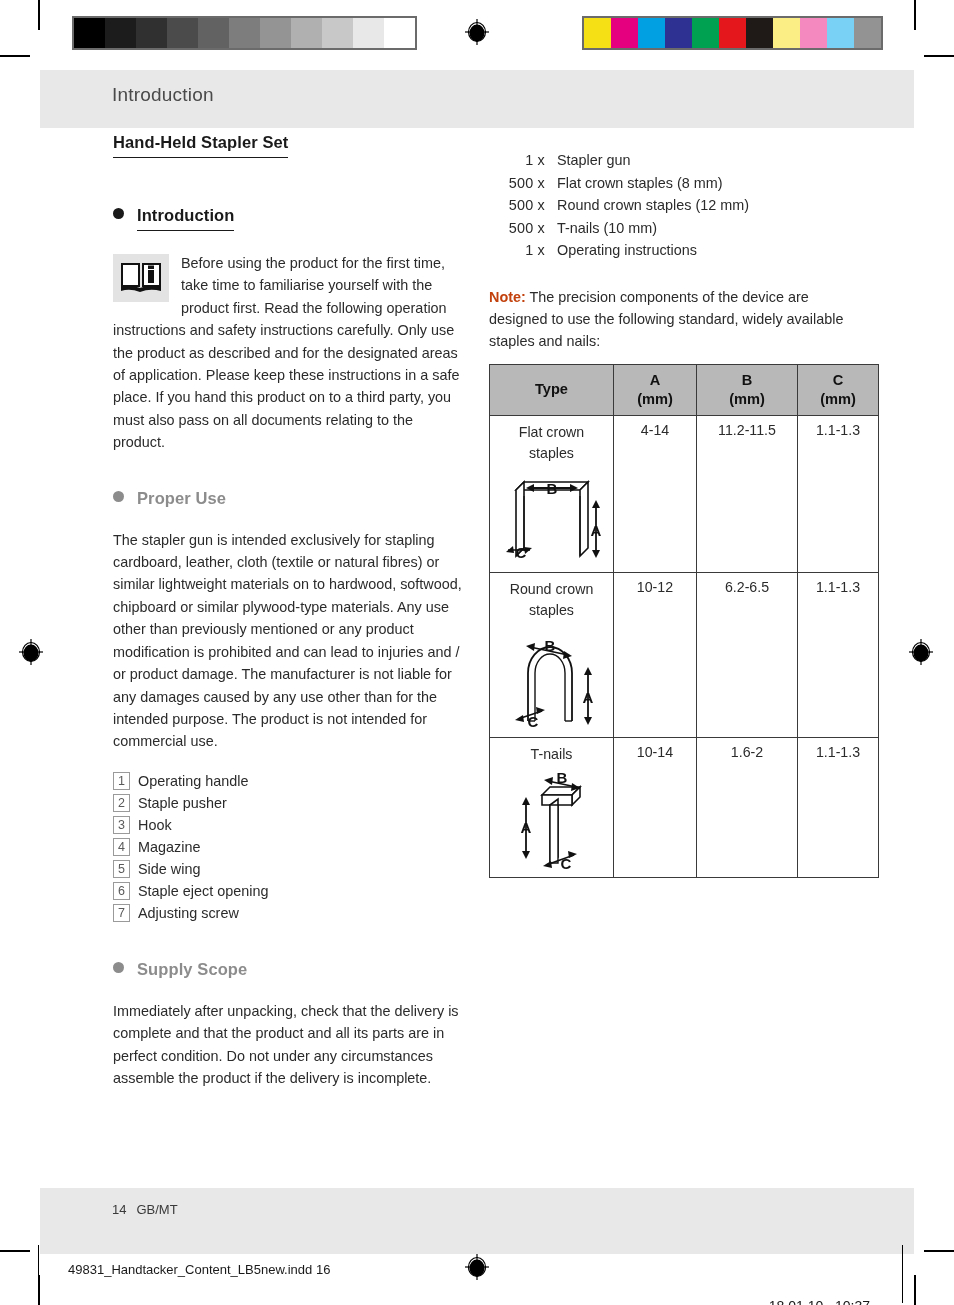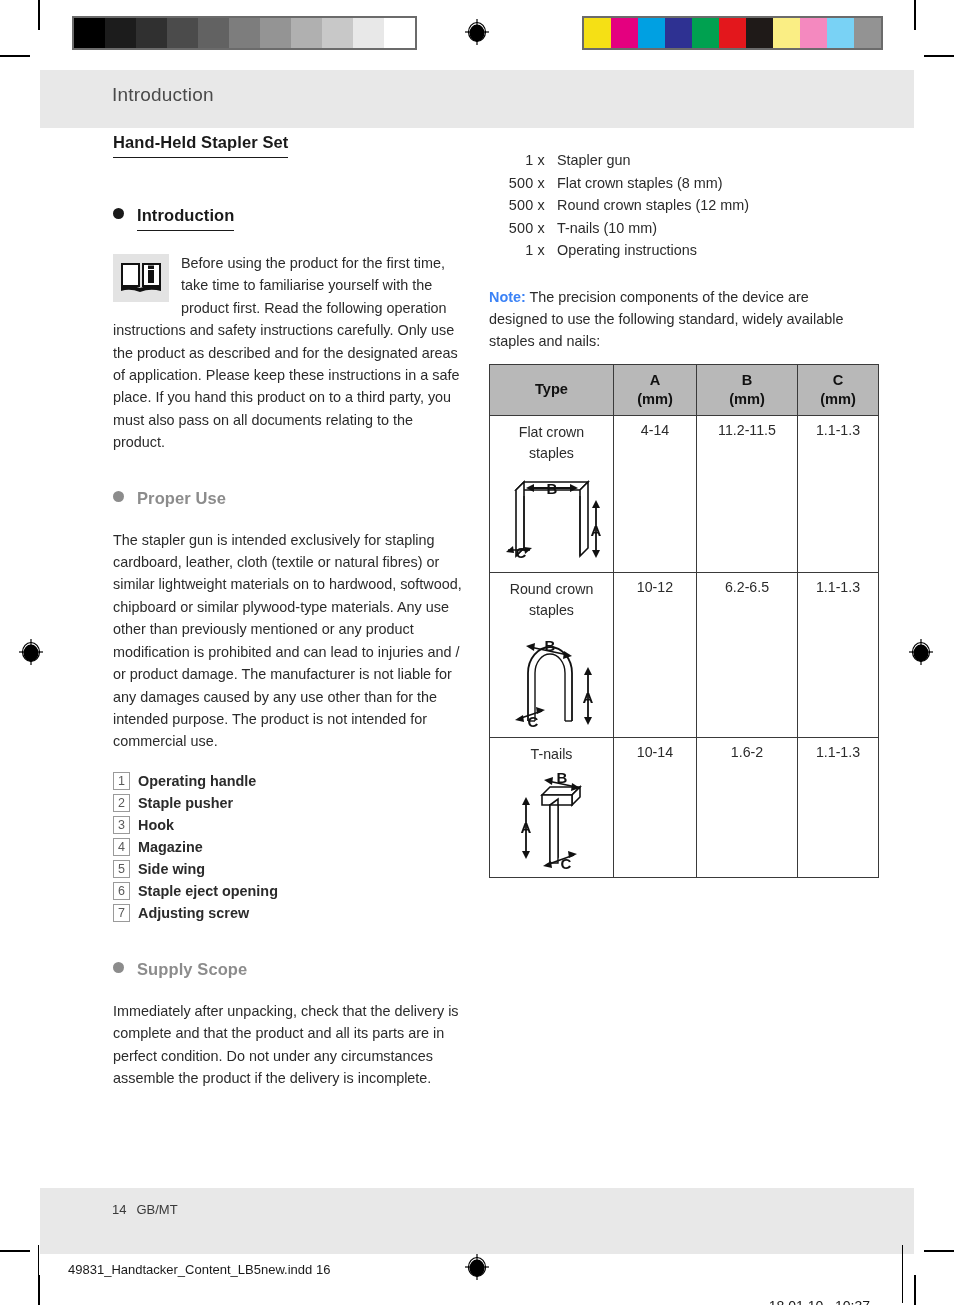--- a/index.html
+++ b/index.html
@@ -137,21 +137,21 @@
     border-bottom: 1.6px solid #1a1a1a;
   }
 
   p.body {
     font-size: 14.4px;
     line-height: 22.4px;
     color: #2b2b2b;
     margin: 0;
     text-align: left;
   }
-  p.body b { font-weight: bold; color: #3b82f6; }
+  p.body b { font-weight: bold; color: #c2410c; }
 
   .intro-block { position: relative; }
   .info-icon {
     float: left;
     width: 56px;
     height: 48px;
     background: #e3e3e3;
     margin: 2px 12px 0 0;
     display: flex;
     align-items: center;
@@ -175,21 +175,20 @@
     color: #5a5a5a;
     display: flex;
     align-items: center;
     justify-content: center;
     flex: none;
     background: #fff;
   }
   .part-label {
     font-size: 14.4px;
     color: #2b2b2b;
-    font-weight: bold;
   }
 
   
   .items-list { margin-top: 19px; }
   .item-row {
     display: flex;
     height: 22.5px;
     align-items: baseline;
     font-size: 14.4px;
     color: #2b2b2b;

